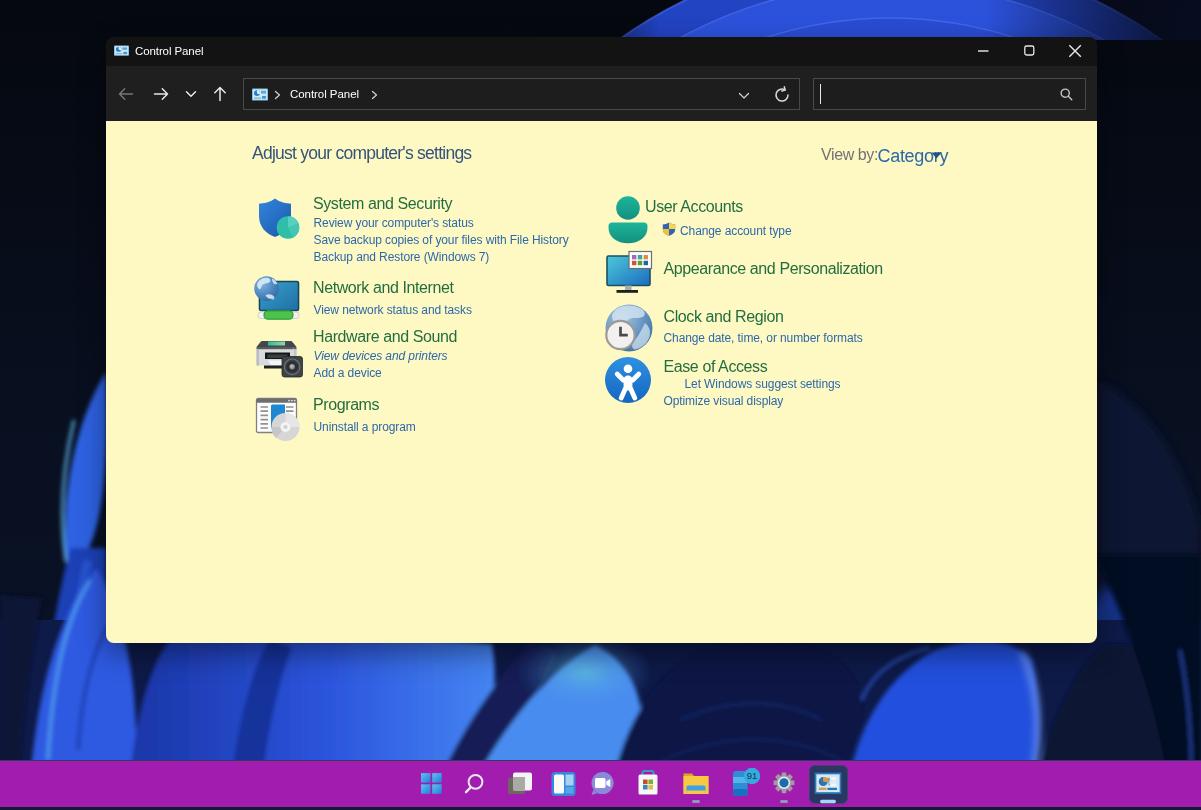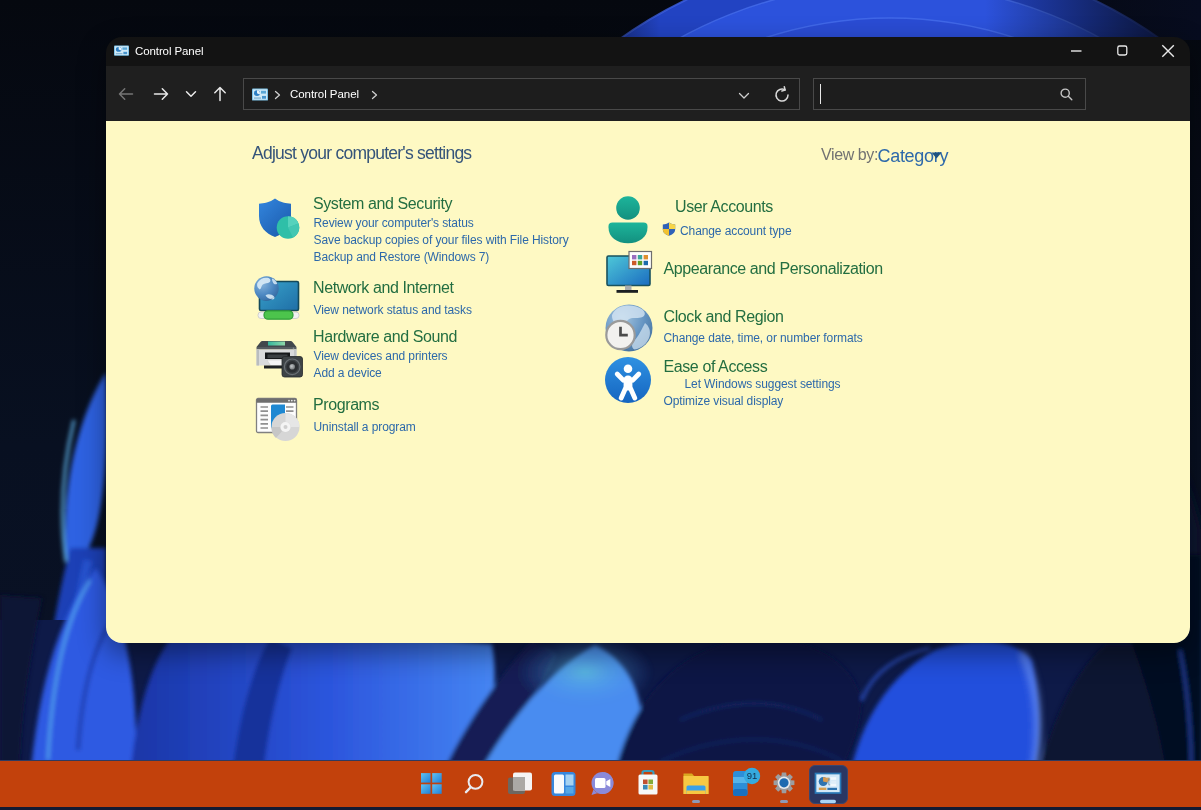--- a/index.html
+++ b/index.html
@@ -1,19 +1,19 @@
 <!DOCTYPE html>
 <html><head>
 <meta charset="utf-8">
 <style>
   html,body{margin:0;padding:0;width:1201px;height:810px;overflow:hidden;background:#060a16;}
   *{box-sizing:border-box;}
   body{font-family:"Liberation Sans",sans-serif;}
   #wall{position:absolute;left:0;top:0;z-index:0;}
-  #win{position:absolute;left:106px;top:37px;width:1084px;height:606px;border-radius:16px;overflow:hidden;z-index:1;box-shadow:0 10px 28px rgba(0,0,0,.42);}
+  #win{position:absolute;left:106px;top:37px;width:991px;height:606px;border-radius:8px;overflow:hidden;z-index:1;box-shadow:0 10px 28px rgba(0,0,0,.42);}
   #titlebar{position:absolute;left:0;top:0;width:100%;height:29px;background:#131313;}
   #navbar{position:absolute;left:0;top:29px;width:100%;height:55px;background:#1f1f1f;}
   #content{position:absolute;left:0;top:84px;width:100%;height:522px;background:#fef9c3;}
   .abs{position:absolute;}
   .ttl{color:#ffffff;font-size:11.5px;letter-spacing:-0.1px;}
   .crumb{color:#ffffff;font-size:11.5px;letter-spacing:-0.05px;}
   .box{border:1px solid #494949;background:#1d1d1d;}
   .gh{position:absolute;color:#236e41;font-size:16px;letter-spacing:-0.4px;line-height:1;white-space:pre;}
   .lk{position:absolute;color:#2d69aa;font-size:12px;letter-spacing:-0.1px;line-height:1;white-space:pre;}
 </style>
@@ -245,21 +245,21 @@
       <rect x="10" y="18.5" width="25" height="6.5" fill="#15181a"></rect>
       <rect x="12.5" y="20.5" width="20" height="3.5" fill="#3a3f42"></rect>
       <path d="M12,26 L34,26 L37.5,31.5 L15.5,31.5 Z" fill="#f4f4f4" stroke="#cdcdcd" stroke-width="0.6"></path>
       <path d="M9,31.5 L38,31.5 L38,34.5 L9,34.5 Z" fill="#1d2123"></path>
       <rect x="27" y="22.5" width="20.5" height="20.5" rx="2.5" fill="#3d4346" stroke="#24282a" stroke-width="0.8"></rect>
       <circle cx="37.2" cy="32.8" r="7.8" fill="none" stroke="#6a7074" stroke-width="1.2"></circle>
       <circle cx="37.2" cy="32.8" r="5.8" fill="#2b2f32"></circle>
       <circle cx="37.2" cy="32.8" r="2.8" fill="url(#cone)"></circle>
     </svg>
     <div class="gh" style="left:207px;top:208.2px;">Hardware and Sound</div>
-    <div class="lk" style="left:207.5px;top:228.9px;">View devices and printers</div>
+    <div class="lk" style="left:207.5px;top:228.9px;font-style:italic;">View devices and printers</div>
     <div class="lk" style="left:207.5px;top:245.9px;">Add a device</div>
 
     <svg class="abs" style="left:148px;top:273px" width="52" height="52" viewBox="0 0 52 52" id="ic-prog">
       <rect x="2.5" y="4.5" width="40" height="34" rx="1.5" fill="#fdfdfd" stroke="#808080" stroke-width="1.3"></rect>
       <path d="M2.5,6 Q2.5,4.5 4,4.5 L41,4.5 Q42.5,4.5 42.5,6 L42.5,8.8 L2.5,8.8 Z" fill="#6e6e6e"></path>
       <circle cx="35" cy="6.6" r="0.9" fill="#e8e8e8"></circle>
         <circle cx="37.8" cy="6.6" r="0.9" fill="#e8e8e8"></circle>
         <circle cx="40.6" cy="6.6" r="0.9" fill="#e8e8e8"></circle>
       <g stroke="#909090" stroke-width="1.7">
         <path d="M6.5,13 L14,13 M6.5,17.2 L14,17.2 M6.5,21.4 L14,21.4 M6.5,25.6 L14,25.6 M6.5,29.8 L14,29.8 M6.5,34 L14,34"></path>
@@ -278,21 +278,21 @@
     <svg class="abs" style="left:498px;top:69px" width="48" height="54" viewBox="0 0 48 54" id="ic-user">
       <defs>
         <linearGradient id="ug" x1="0" y1="0" x2="0" y2="1">
           <stop offset="0" stop-color="#1db59b"></stop>
             <stop offset="1" stop-color="#13907f"></stop>
         </linearGradient>
       </defs>
       <circle cx="24" cy="18" r="11.8" fill="url(#ug)"></circle>
       <path d="M4.5,36 Q4.5,32.5 8.5,32.5 L39.5,32.5 Q43.5,32.5 43.5,36 L43.5,37.5 C43.5,47.5 35,53.2 24,53.2 C13,53.2 4.5,47.5 4.5,37.5 Z" fill="url(#ug)"></path>
     </svg>
-    <div class="gh" style="left:569px;top:78.2px;">User Accounts</div>
+    <div class="gh" style="left:539px;top:78.2px;">User Accounts</div>
     <svg class="abs" style="left:556px;top:101px" width="14" height="14" viewBox="0 0 14 14">
       <path d="M7,0.5 C5.2,1.8 2.8,2.3 0.8,2.5 L0.8,7 C0.8,10.5 3.3,12.7 7,13.7 C10.7,12.7 13.2,10.5 13.2,7 L13.2,2.5 C11.2,2.3 8.8,1.8 7,0.5 Z" fill="#2f62b8"></path>
       <path d="M7,0.5 C8.8,1.8 11.2,2.3 13.2,2.5 L13.2,6.9 L7,6.9 Z" fill="#f7d548"></path>
       <path d="M0.8,7 L7,7 L7,13.7 C3.3,12.7 0.8,10.5 0.8,7 Z" fill="#f2c230"></path>
     </svg>
     <div class="lk" style="left:574px;top:103.9px;">Change account type</div>
 
     <svg class="abs" style="left:498px;top:128px" width="50" height="48" viewBox="0 0 50 48" id="ic-app">
       <defs>
         <linearGradient id="mong" x1="0" y1="0" x2="1" y2="1">
@@ -347,21 +347,21 @@
         <path d="M26.6,32.6 L30.8,42.0"></path>
       </g>
       <rect x="19.6" y="19.4" width="8.8" height="15" rx="4.2" fill="#ffffff"></rect>
     </svg>
     <div class="gh" style="left:557.5px;top:237.7px;">Ease of Access</div>
     <div class="lk" style="left:557.5px;top:257.4px;margin-left:21px;">Let Windows suggest settings</div>
     <div class="lk" style="left:557.5px;top:274.4px;">Optimize visual display</div>
   </div>
 </div>
 
-<div id="taskbar" class="abs" style="left:0;top:760px;width:1201px;height:50px;background:#c2410c;z-index:2;">
+<div id="taskbar" class="abs" style="left:0;top:760px;width:1201px;height:50px;background:#a21caf;z-index:2;">
   <div class="abs" style="left:0;top:0;width:1201px;height:1px;background:#2e3a60;"></div>
   <div class="abs" style="left:0;top:47px;width:1201px;height:3px;background:#131a33;"></div>
 
   <div class="abs" style="left:809px;top:5px;width:39px;height:39px;background:#2b3763;border:1px solid #3a466f;border-radius:6px;"></div>
   <svg class="abs" style="left:0;top:0" width="1201" height="50" viewBox="0 0 1201 50">
 
     <g>
       <defs>
         <linearGradient id="stg" x1="0" y1="0" x2="1" y2="1">
           <stop offset="0" stop-color="#5fc2f2"></stop>

